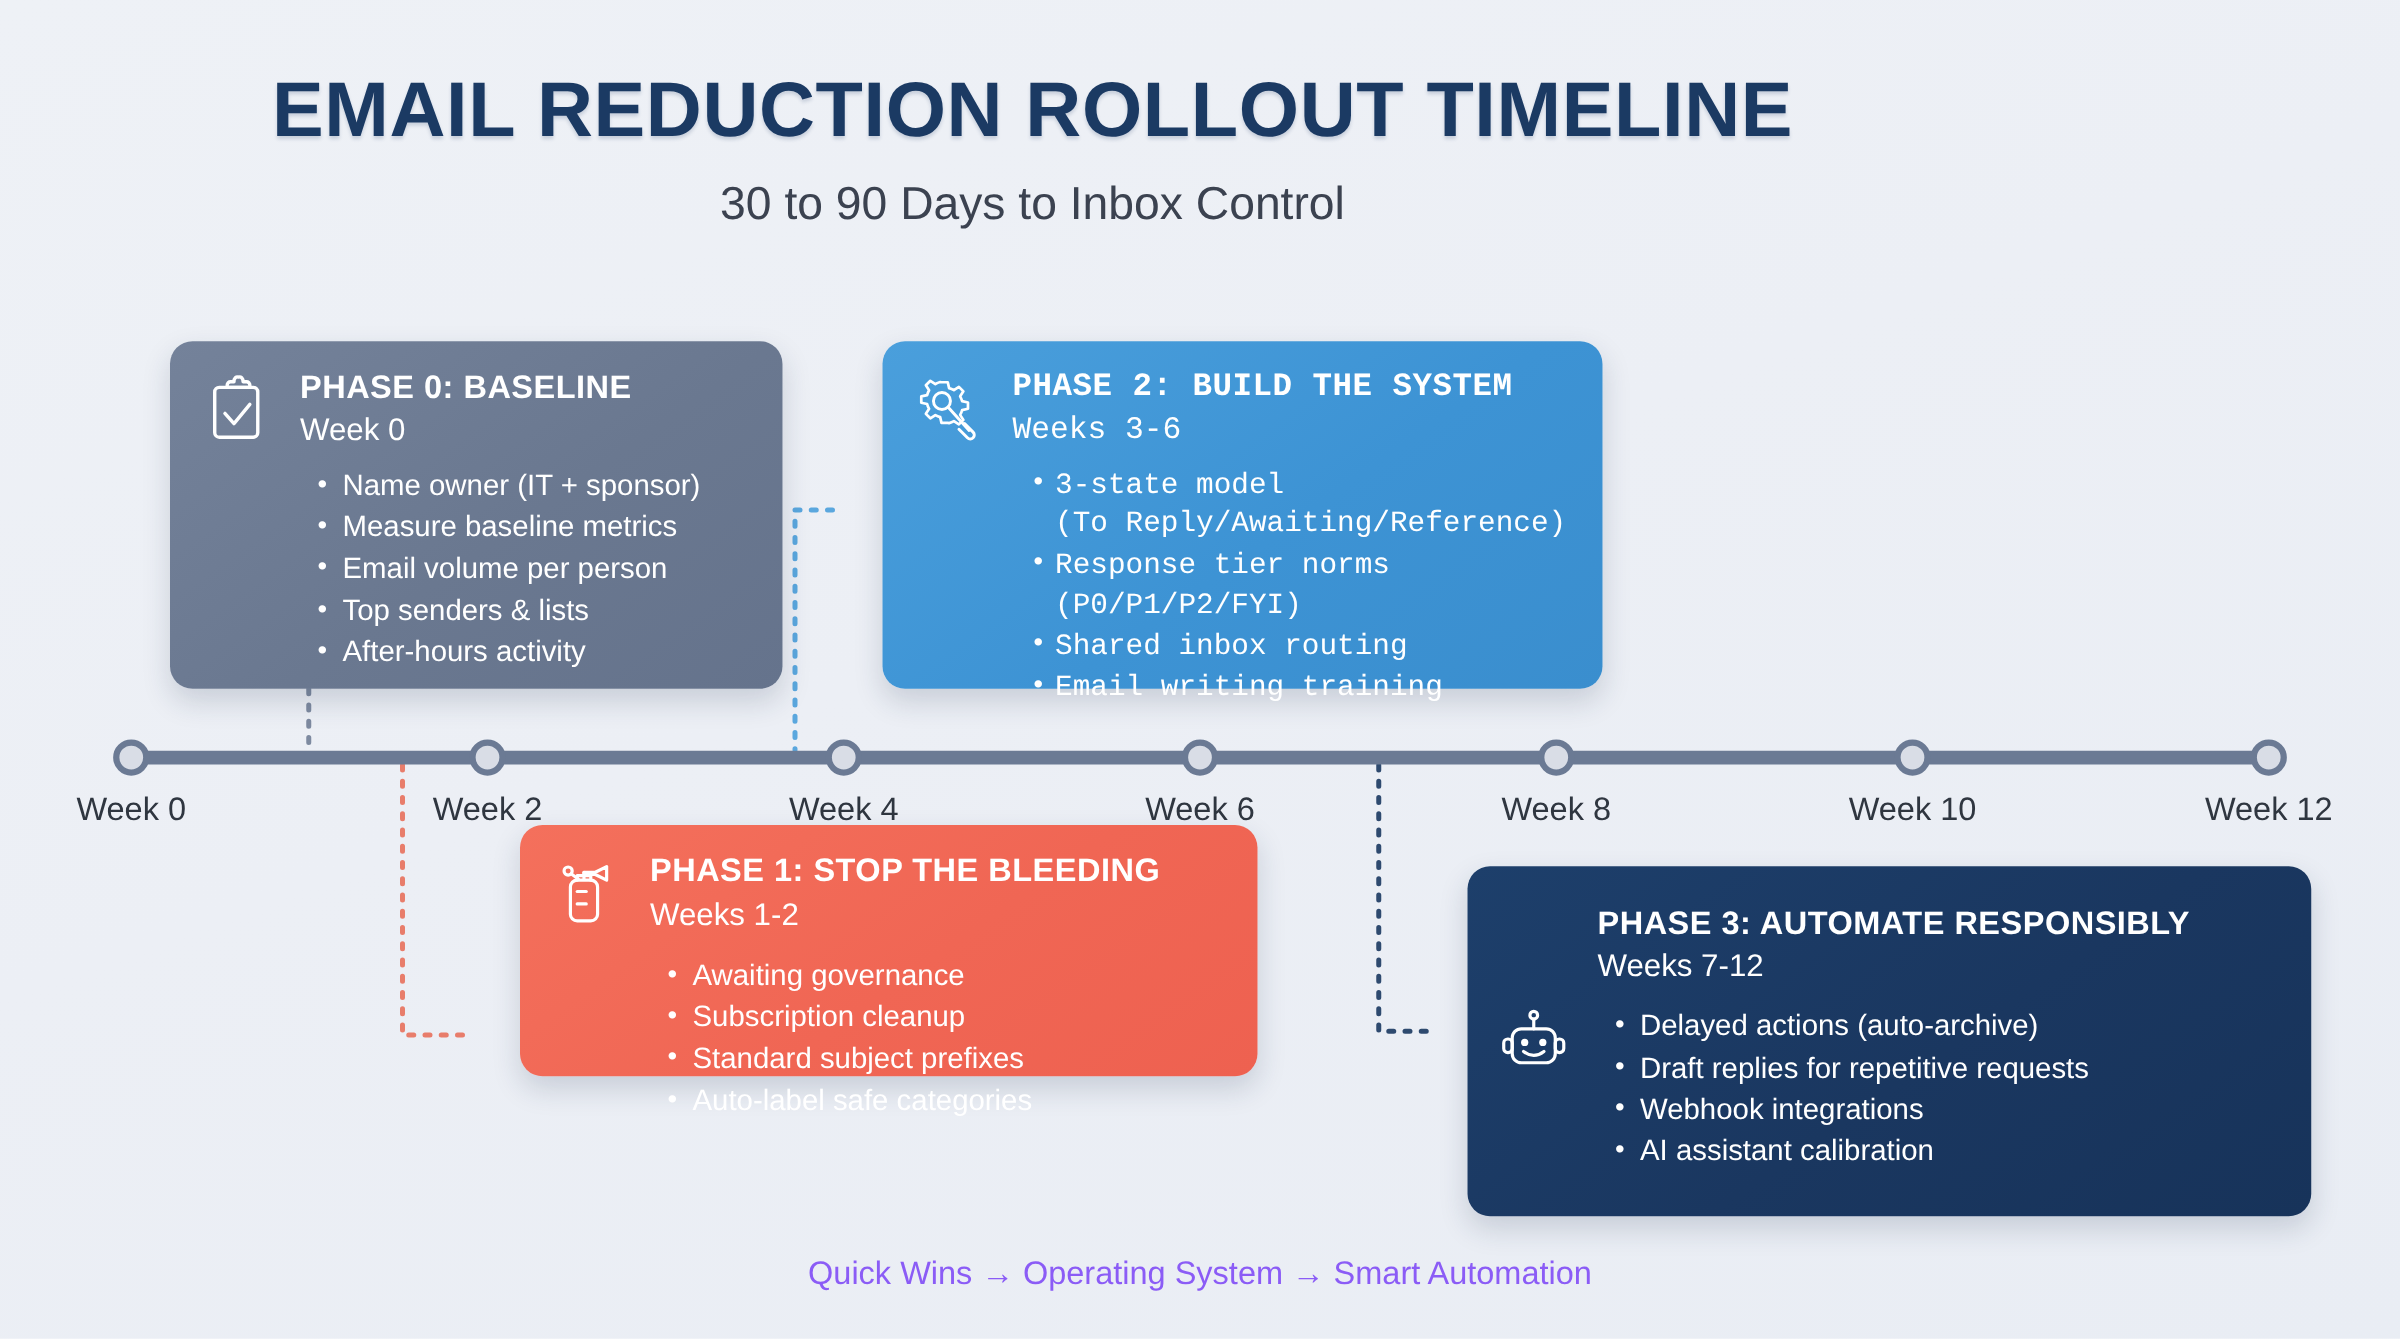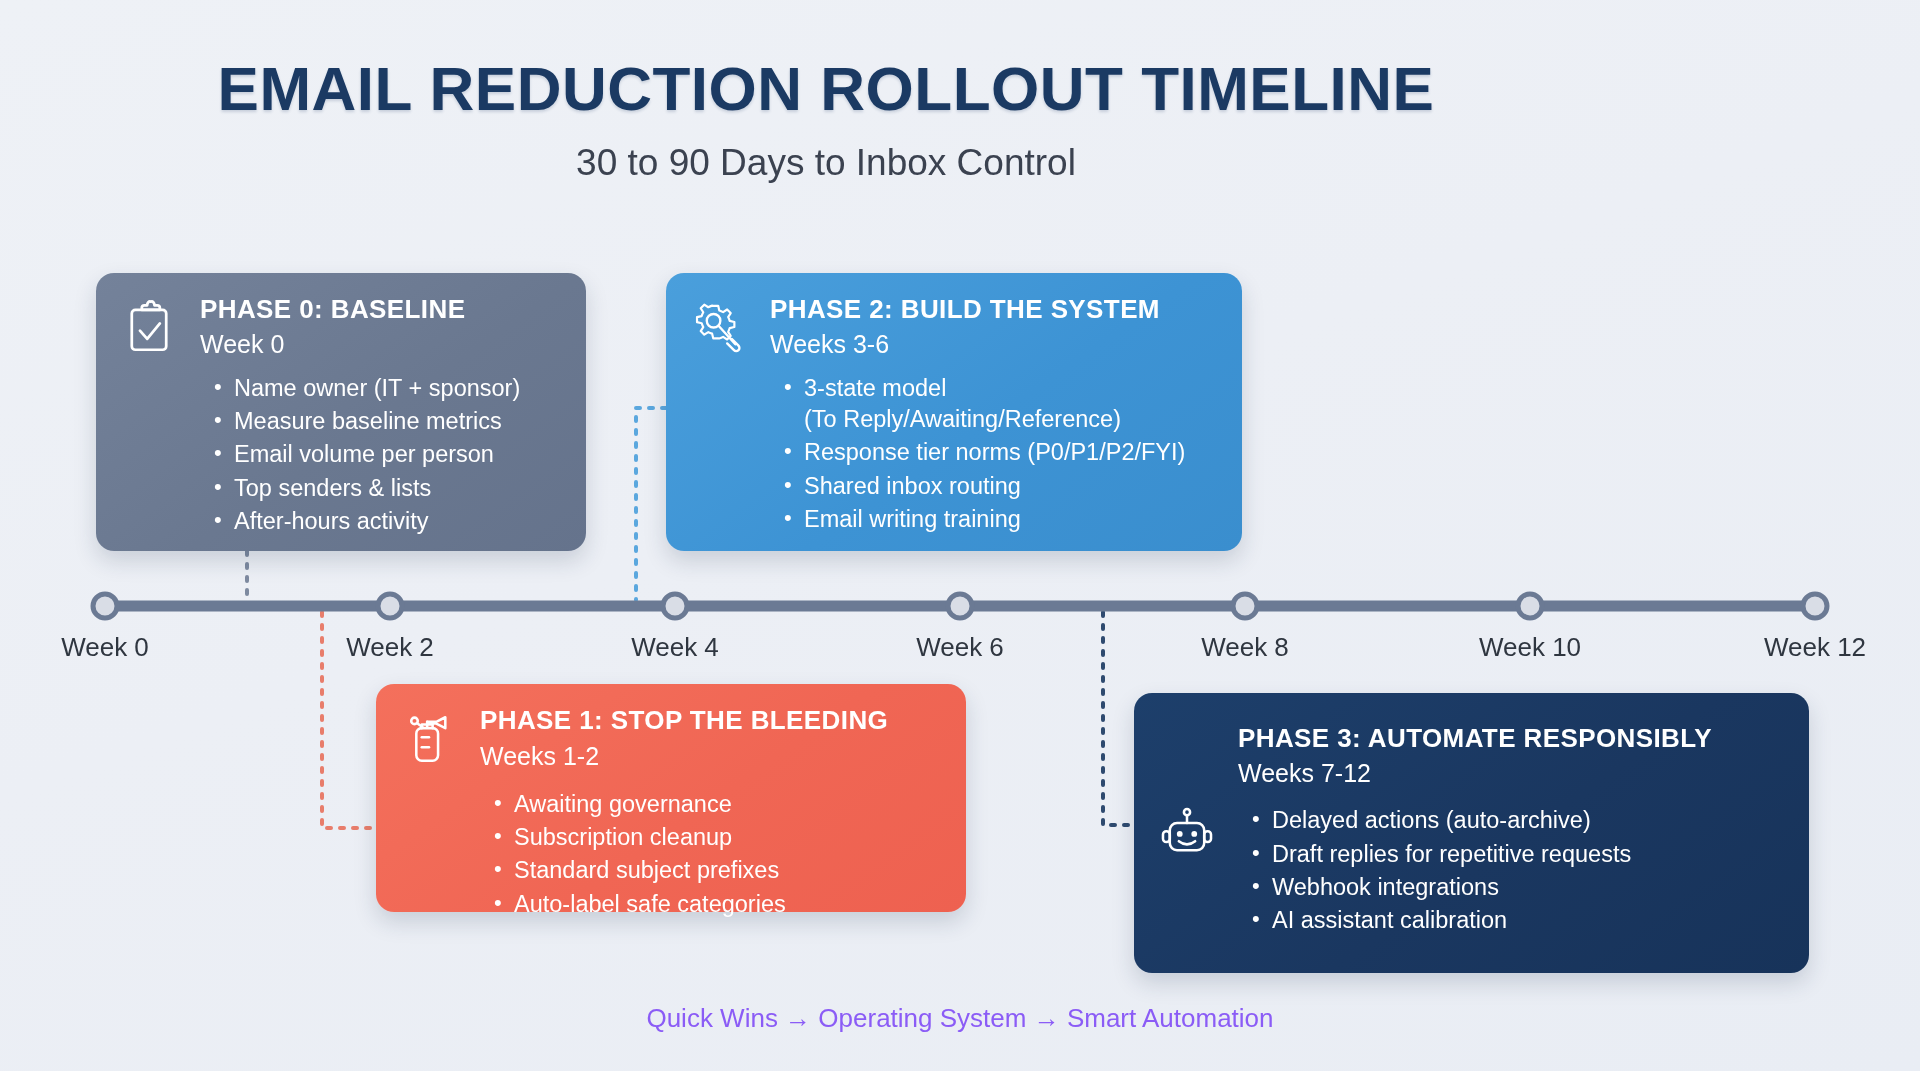--- a/index.html
+++ b/index.html
@@ -67,20 +67,21 @@
   
   .card {
     position: absolute;
     border-radius: 18px;
     box-sizing: border-box;
     padding: 22px 26px 26px 24px;
     display: flex;
     gap: 18px;
     color: #ffffff;
     box-shadow: 0 10px 22px rgba(32,48,75,0.17);
+    margin-left: 40px;
   }
   .card .icon-wrap {
     flex: 0 0 auto;
     width: 62px;
     padding-top: 4px;
   }
   .card .icon-wrap svg {
     display: block;
     width: 58px;
     height: 58px;
@@ -125,23 +126,24 @@
   }
 
   
   #card-phase0 {
     left: 96px;  top: 273px;  width: 490px;  height: 278px;
     background: linear-gradient(145deg, #74829a 0%, #6a7890 55%, #65738c 100%);
   }
   #card-phase2 {
     left: 666px; top: 273px;  width: 576px;  height: 278px;
     background: linear-gradient(145deg, #4a9fdc 0%, #3d93d4 55%, #3a8ece 100%);
+    font-family: Liberation Mono, monospace;
   }
   #card-phase1 {
-    left: 376px; top: 684px;  width: 590px;  height: 228px;
+    left: 376px; top: 660px;  width: 590px;  height: 201px;
     background: linear-gradient(145deg, #f4705c 0%, #f06654 55%, #ee6150 100%);
   }
   #card-phase3 {
     left: 1134px; top: 693px; width: 675px;  height: 280px;
     background: linear-gradient(145deg, #1d3f6b 0%, #1a3760 55%, #17335a 100%);
     align-items: center;
   }
   #card-phase1 .phase-weeks { margin-top: 7px; }
   #card-phase1 ul { margin-top: 18px; }
   #card-phase3 ul { margin-top: 18px; }

